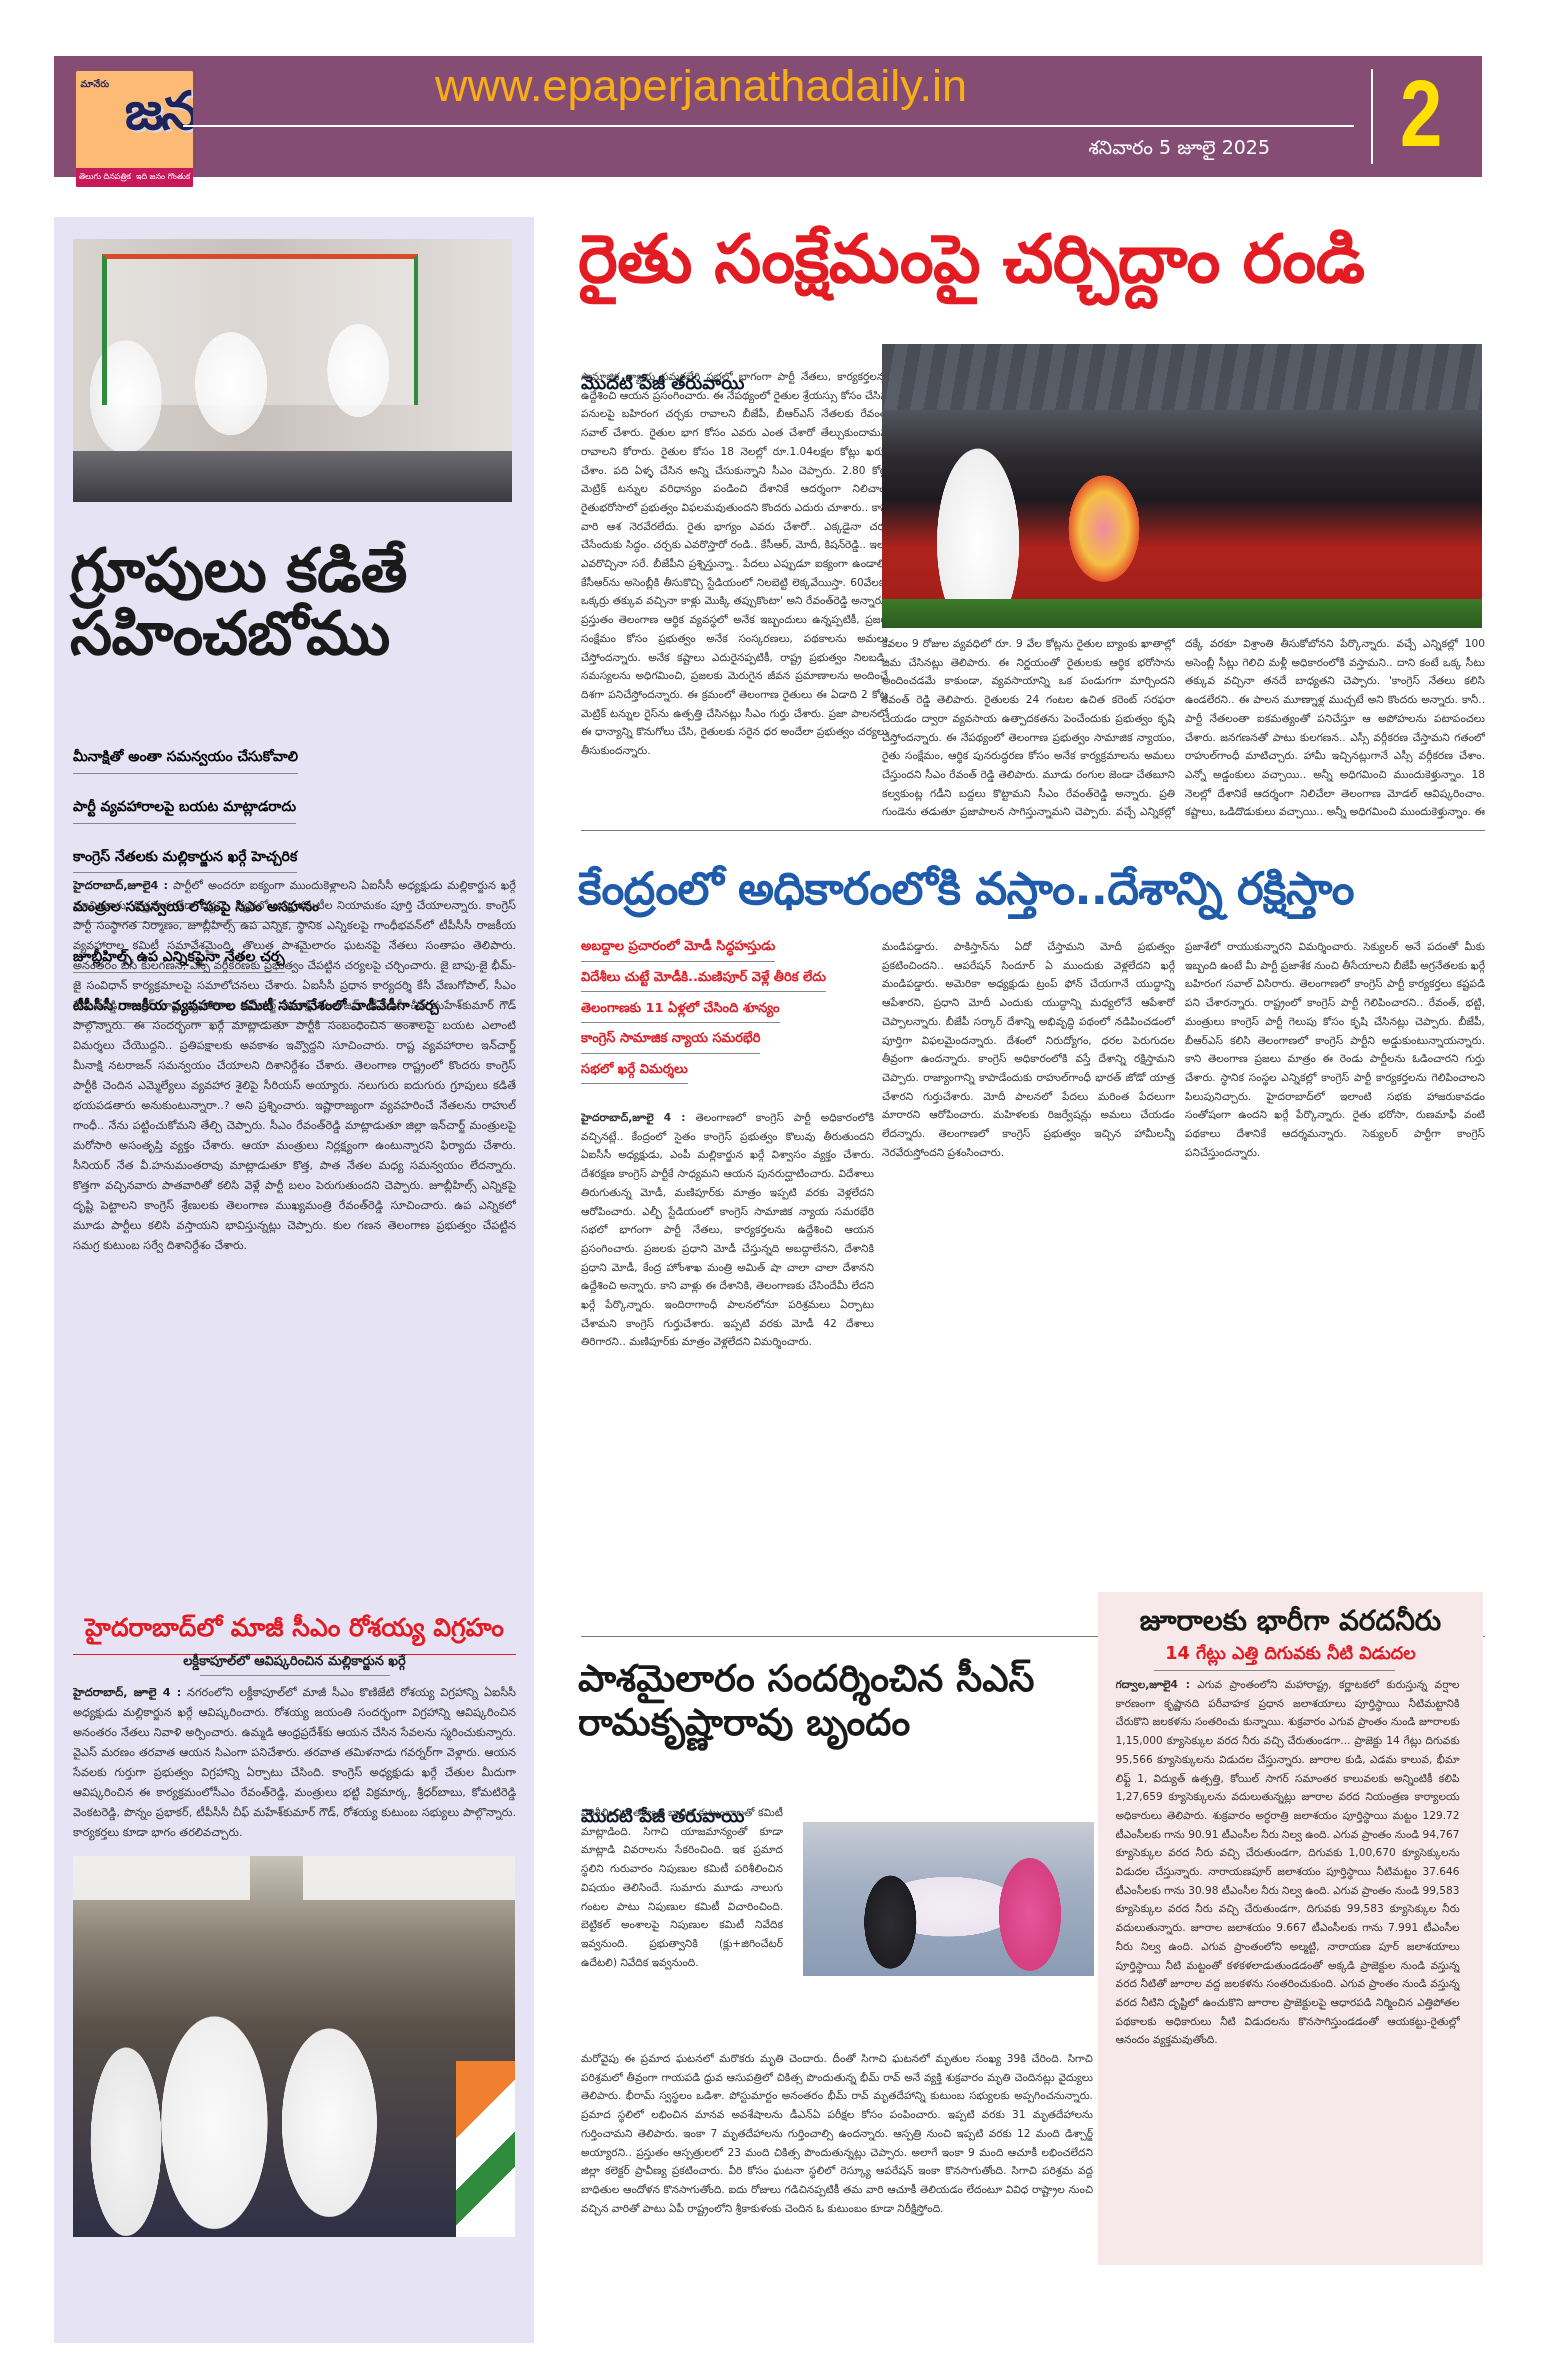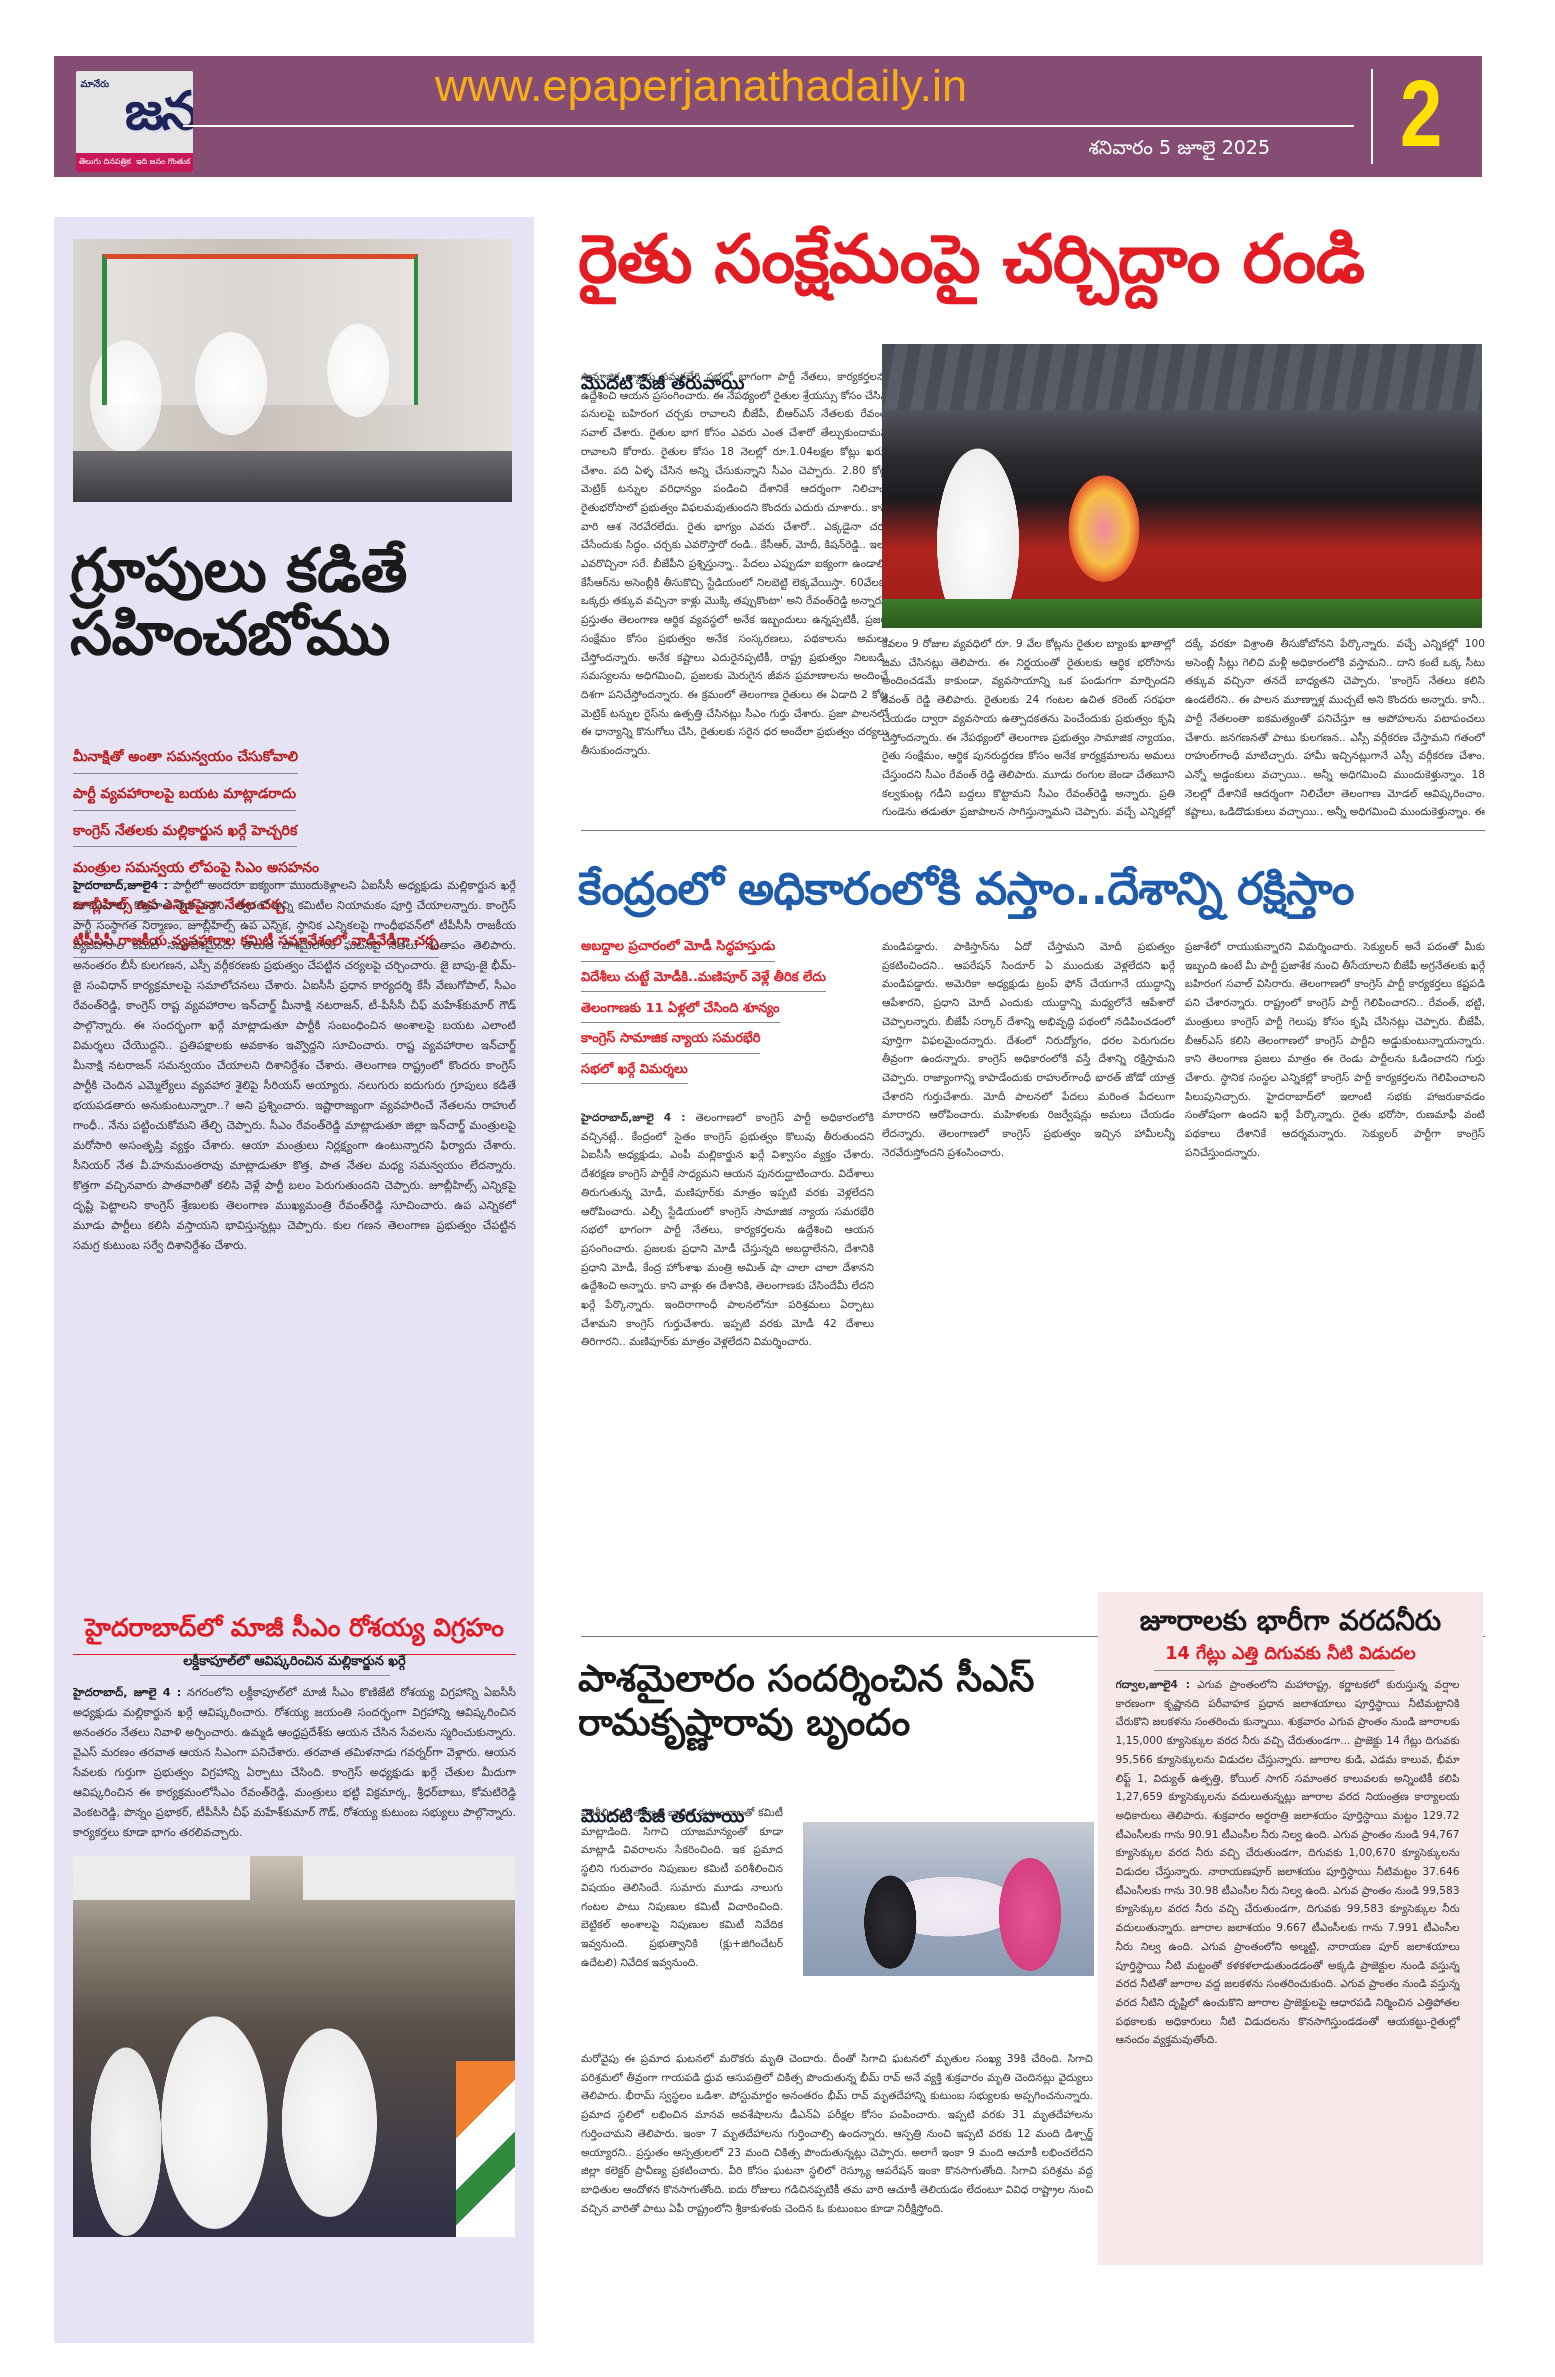--- a/index.html
+++ b/index.html
@@ -1,21 +1,21 @@
 <!DOCTYPE html>
 <html style="font-size:11.7px"><head>
 <meta charset="utf-8">
 <style>
   * { box-sizing: border-box; margin: 0; padding: 0; }
   html, body { width: 1556px; height: 2377px; background: #ffffff; overflow: hidden; }
   body { position: relative; font-family: "DejaVu Sans", sans-serif; color: #222; }
 
   
   .masthead { position: absolute; left: 54px; top: 56px; width: 1428px; height: 121px; background: #854d73; }
-  .logo { position: absolute; left: 22px; top: 14.6px; width: 117px; height: 101px; background: #e5e5e5; border-radius: 1.5px; overflow: hidden; }
+  .logo { position: absolute; left: 22px; top: 14.6px; width: 117px; height: 116px; background: #fdba74; border-radius: 1.5px; overflow: hidden; }
   .logo-top { position: absolute; left: 4.4px; top: 7.3px; font-size: 9.5px; color: #1e2459; font-weight: bold; }
   .logo-main { position: absolute; left: 8.8px; top: 13px; font-size: 53px; font-weight: bold; color: #1e2459; line-height: 1; letter-spacing: -2.9px;
                text-shadow: 0 0 0 #fff, 2.2px 2.2px 0 #d8d8e8; margin-left: 40px; }
   .logo-band { position: absolute; left: 0; bottom: 0; width: 100%; height: 19px; background: #c8185a; display: flex; justify-content: space-between; align-items: center; padding: 0 2.9px; }
   .logo-band span { color: #fff; font-size: 8px; }
   .site-url { position: absolute; left: 381px; top: 4.4px; font-family: "Liberation Sans", sans-serif; font-size: 45px; color: #f7ae17; letter-spacing: 0; text-align: center; }
   .mast-rule { position: absolute; left: 129px; top: 69px; width: 1171px; height: 2.2px; background: #fff; }
   .mast-date { position: absolute; right: 212px; top: 80px; font-size: 19px; font-weight: normal; color: #fff; }
   .mast-vrule { position: absolute; left: 1317px; top: 13px; width: 1.5px; height: 95px; background: #fff; }
   .page-no { position: absolute; left: 1346px; top: 10.2px; font-family: "Liberation Sans", sans-serif; font-weight: bold; font-size: 95px; color: #ffe000; line-height: 1; transform: scaleX(0.8); transform-origin: left; }
@@ -29,21 +29,21 @@
       radial-gradient(ellipse 44px 66px at 65% 50%, #fff 0%, #f2f2f2 70%, transparent 71%),
       radial-gradient(ellipse 51px 73px at 36% 55%, #fff 0%, #f0f0f0 70%, transparent 71%),
       radial-gradient(ellipse 51px 80px at 12% 60%, #fff 0%, #eee 70%, transparent 71%),
       linear-gradient(90deg, #d8d4cf 0%, #c8c0bb 40%, #e4e0dc 100%);
   }
   .photo-meeting::before { content: ""; position: absolute; left: 29px; top: 14.6px; width: 307px; height: 146px; border-top: 5.9px solid #d84a2a; border-left: 5.9px solid #2f8a3d; border-right: 4.4px solid #2f8a3d; background: rgba(255,255,255,0.35); }
   .photo-meeting::after { content: ""; position: absolute; left: 0; bottom: 0; width: 100%; height: 51px; background: linear-gradient(180deg, #6b6b70, #3a3a40); }
 
   .headline-groups { position: absolute; left: 16px; top: 322px; width: 454px; font-size: 60px; font-weight: bold; line-height: 1.05; color: #1a1a1a; letter-spacing: -0.7px; }
   .subheads { position: absolute; left: 19px; top: 527px; width: 454px; }
-  .subhead { font-size: 14px; font-weight: bold; color: #b91c1c; padding: 4.4px 0 4.4px; border-bottom: 1.1px solid #888; display: table; margin-bottom: 7px; }
+  .subhead { font-size: 14px; font-weight: bold; color: #000000; padding: 4.4px 0 4.4px; border-bottom: 1.1px solid #888; display: table; margin-bottom: 20px; }
   .story-body { position: absolute; font-size: 11.3px; line-height: 20px; text-align: justify; color: #333; }
   .left-col .story-body.s1 { left: 19px; top: 659px; width: 443px; height: 732px; overflow: hidden; }
   .story-body .dateline { font-weight: bold; color: #222; }
 
   .rosaiah-title { position: absolute; left: 19px; top: 1396px; width: 443px; font-size: 25px; font-weight: bold; color: #e31b23; text-align: center; white-space: nowrap; border-bottom: 1.5px solid #e31b23; padding-bottom: 6px; }
   .rosaiah-sub { position: absolute; left: 19px; top: 1436px; width: 443px; text-align: center; font-size: 13px; font-weight: bold; color: #222; }
   .rosaiah-rule { position: absolute; left: 146px; top: 1458px; width: 190px; height: 1.1px; background: #888; }
   .left-col .story-body.s2 { left: 19px; top: 1466px; width: 443px; height: 161px; overflow: hidden; }
 
   .photo-statue { left: 19px; top: 1639px; width: 442px; height: 381px;

